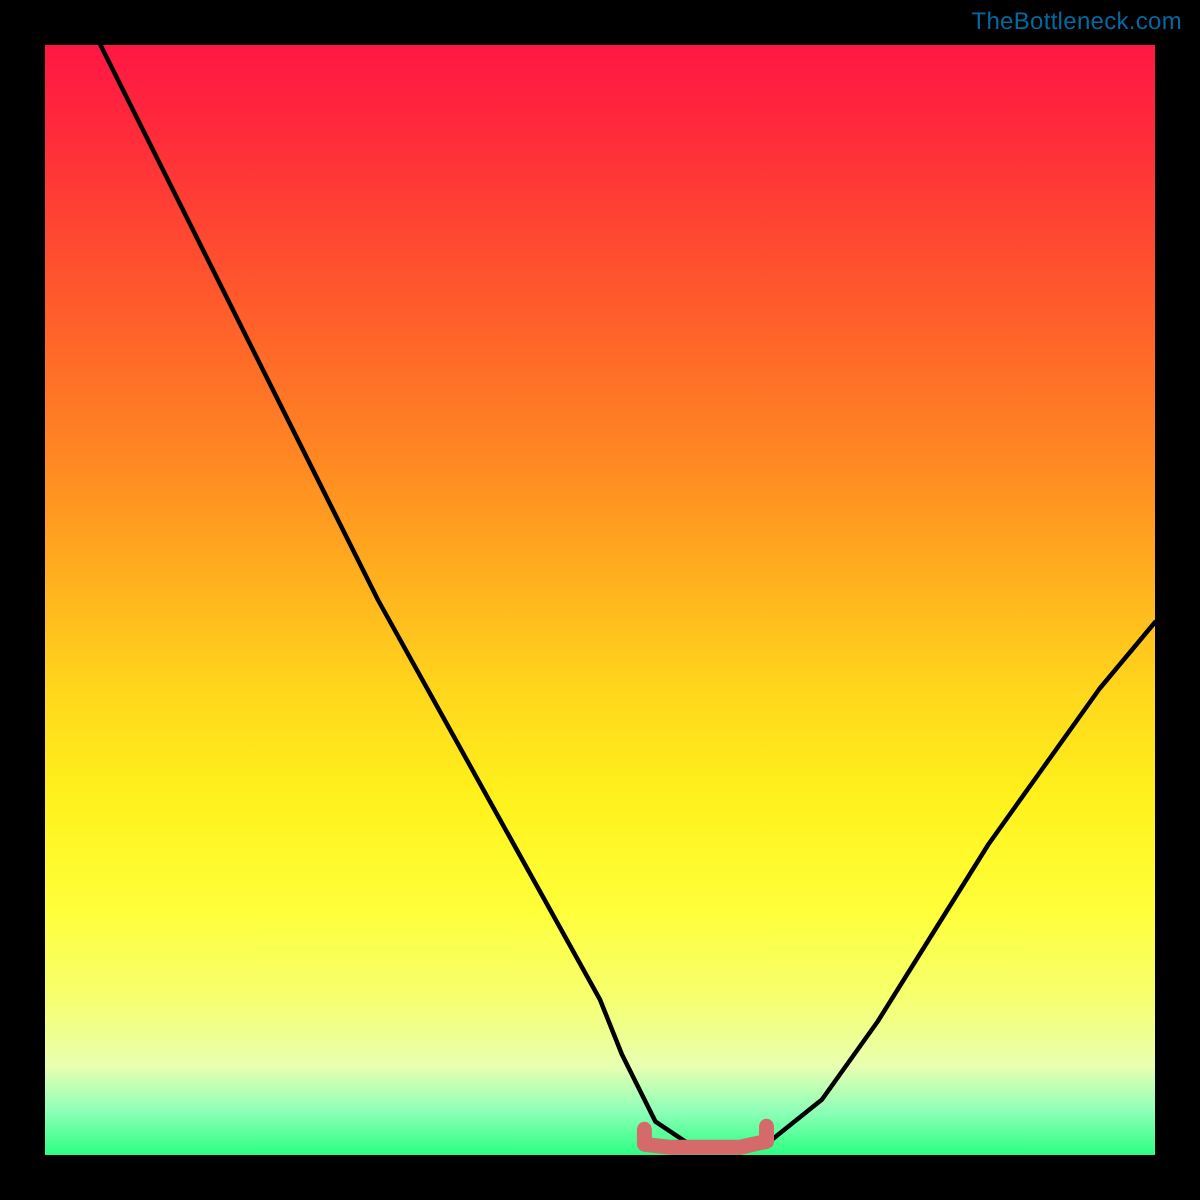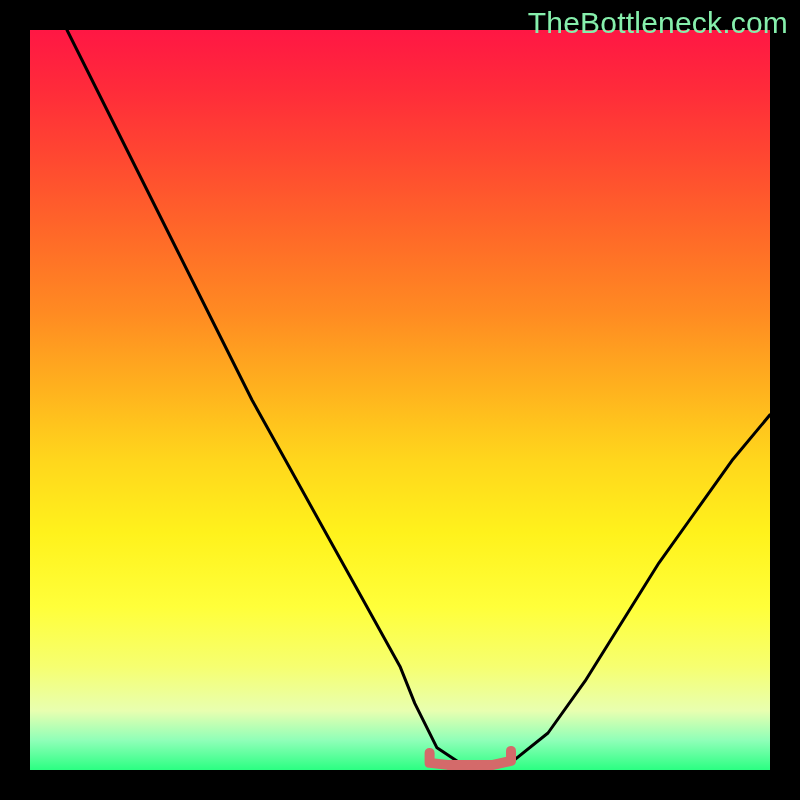--- a/index.html
+++ b/index.html
@@ -13,21 +13,21 @@
       #ff6a28 28%,
       #ff8a22 38%,
       #ffb01e 48%,
       #ffd61c 58%,
       #fff21c 68%,
       #ffff3a 78%,
       #f6ff70 86%,
       #e8ffb0 92%,
       #8fffb8 96%,
       #2bff82 100%);}
-  .watermark{position:absolute;right:12px;top:6px;color:#86efac;font-size:30px;font-weight:400;letter-spacing:0.2px}
+  .watermark{position:absolute;right:12px;top:6px;color:#0369a1;font-size:16px;font-weight:400;letter-spacing:0.2px}
   svg{position:absolute;left:0;top:0}
 </style>
 </head>
 <body>
 
 <div class="frame">
   <div class="plot">
     <div class="grad"></div>
     <svg id="svg" width="740" height="740" viewBox="0 0 740 740">
         <path d="M37.0 0.0 L74.0 74.0 L111.0 148.0 L148.0 222.0 L185.0 296.0 L222.0 370.0 L259.0 436.6 L296.0 503.2 L333.0 569.8 L370.0 636.4 L384.8 673.4 L407.0 717.8 L429.2 732.6 L444.0 736.3 L458.8 736.3 L481.0 732.6 L518.0 703.0 L555.0 651.2 L592.0 592.0 L629.0 532.8 L666.0 481.0 L703.0 429.2 L740.0 384.8 " fill="none" stroke="#000000" stroke-width="3" stroke-linecap="round" stroke-linejoin="round"></path>

